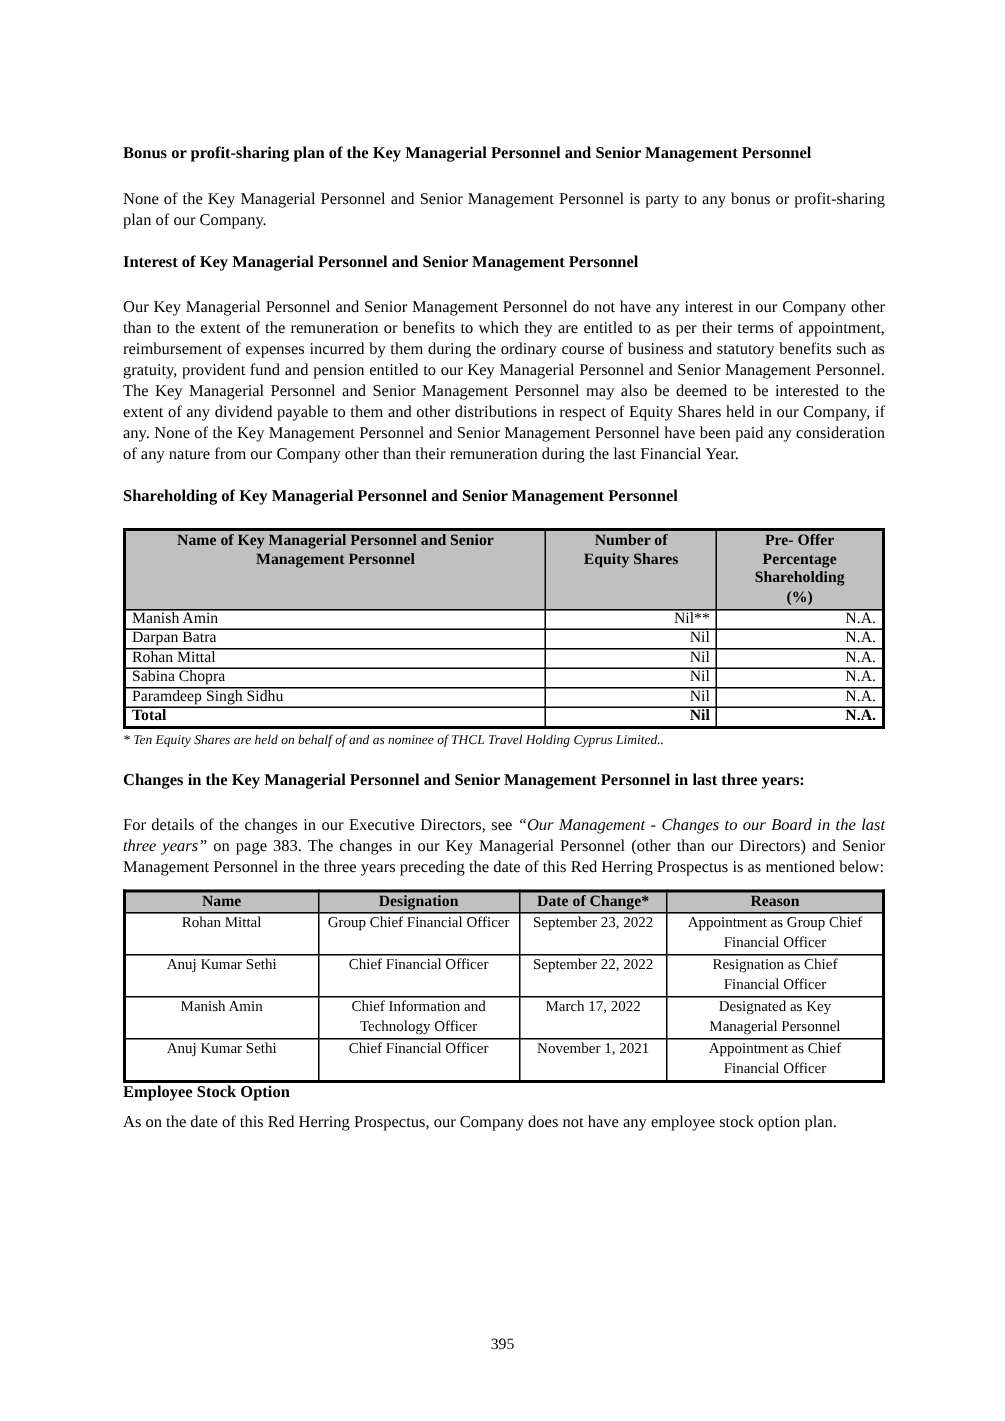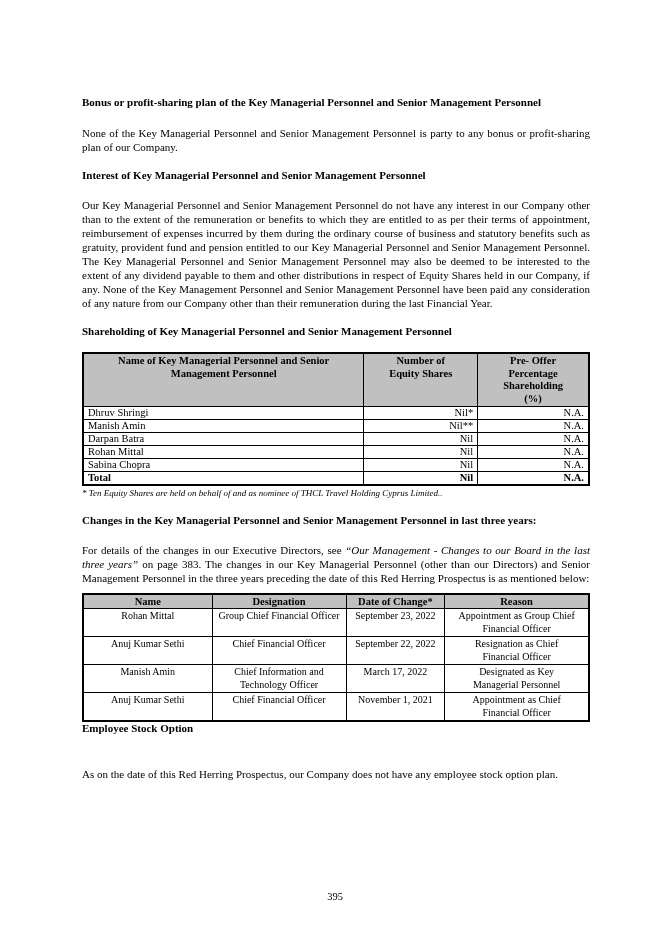--- a/index.html
+++ b/index.html
@@ -74,21 +74,21 @@
     height: 26px;
   }
   .tbl2 .col-n  { width: 25.5%; }
   .tbl2 .col-d  { width: 26.5%; }
   .tbl2 .col-dt { width: 19.5%; }
   .tbl2 .col-r  { width: 28.5%; }
   .tbl2 td.cell-reason { padding: 1px 12px; }
 
   .footnote-single { margin: 2px 0 18px 0; }
 
-  .heading.h-eso { margin-bottom: 32px; }
+  .heading.h-eso { margin-bottom: 6px; }
   .para.p-eso { margin-bottom: 0; }
 
   .page-number {
     position: absolute;
     top: 891px; left: 0;
     width: 670px;
     text-align: center;
     font-size: 10.5px;
     font-family: Liberation Serif, serif;
   }
@@ -109,41 +109,41 @@
   <table class="tbl1">
     <thead>
       <tr>
         <th class="col-name">Name of Key Managerial Personnel  and Senior Management Personnel</th>
         <th class="col-share">Number of Equity Shares</th>
         <th class="col-pct">Pre- Offer Percentage Shareholding (%)</th>
       </tr>
     </thead>
     <tbody>
       <tr>
-        <td class="cell-name">Dhruv Shringi</td>
-        <td class="cell-num">Nil*</td>
-        <td class="cell-num">N.A.</td>
-      </tr>
-      <tr>
         <td class="cell-name">Manish Amin</td>
         <td class="cell-num">Nil**</td>
         <td class="cell-num">N.A.</td>
       </tr>
       <tr>
         <td class="cell-name">Darpan Batra</td>
         <td class="cell-num">Nil</td>
         <td class="cell-num">N.A.</td>
       </tr>
       <tr>
         <td class="cell-name">Rohan Mittal</td>
         <td class="cell-num">Nil</td>
         <td class="cell-num">N.A.</td>
       </tr>
       <tr>
         <td class="cell-name">Sabina Chopra</td>
+        <td class="cell-num">Nil</td>
+        <td class="cell-num">N.A.</td>
+      </tr>
+      <tr>
+        <td class="cell-name">Paramdeep Singh Sidhu</td>
         <td class="cell-num">Nil</td>
         <td class="cell-num">N.A.</td>
       </tr>
       <tr class="total-row">
         <td class="cell-name">Total</td>
         <td class="cell-num">Nil</td>
         <td class="cell-num">N.A.</td>
       </tr>
     </tbody>
   </table>

